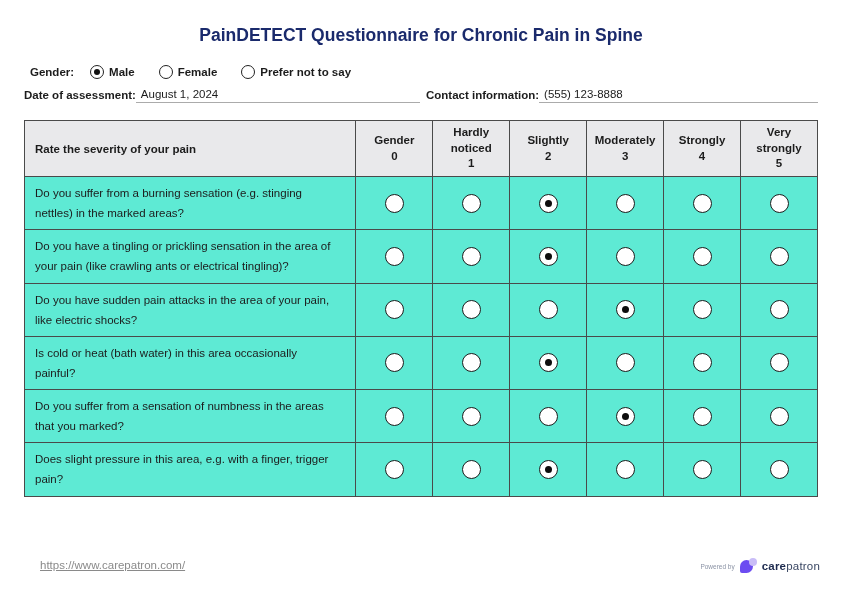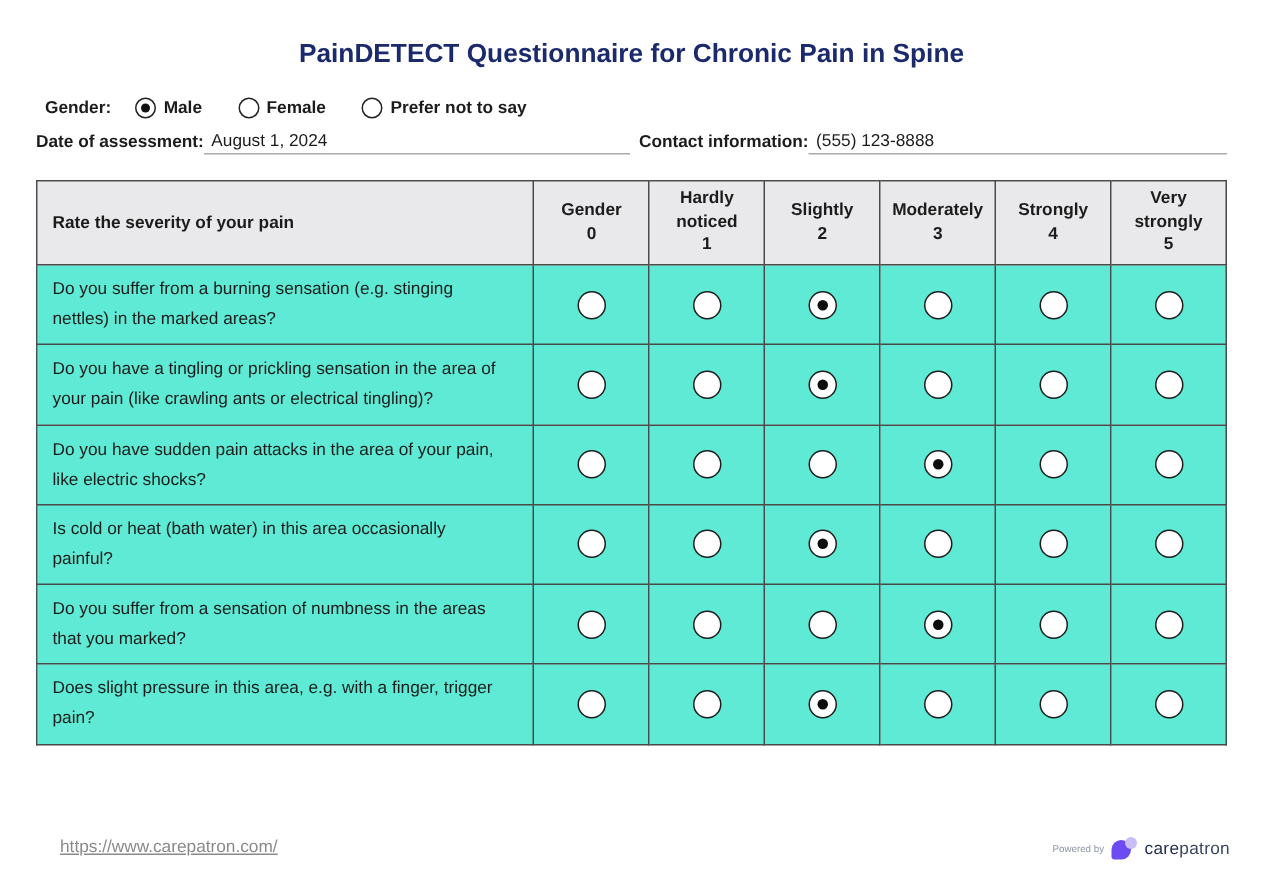--- a/index.html
+++ b/index.html
@@ -47,21 +47,21 @@
   .footer-link {
     position: absolute; left: 40px; top: 559px;
     font-size: 11.5px; color: #8a8a8a; text-decoration: underline; cursor: pointer;
   }
   .powered { position: absolute; right: 22px; top: 558px; display: flex; align-items: center; gap: 5px; }
   .powered-label { font-size: 6.5px; color: #8b93a5; }
   .logo { position: relative; width: 17px; height: 16px; flex-shrink: 0; }
   .logo-main { position: absolute; left: 0; top: 2px; width: 13px; height: 13px; background: #6c4cf1; border-radius: 50% 50% 50% 15%; }
   .logo-dot { position: absolute; right: 0; top: 0; width: 8px; height: 8px; background: #c9bdf7; border-radius: 50%; }
   .brand { font-size: 11.5px; color: #1e2b4f; letter-spacing: 0.2px; }
-  .brand .b-bold { font-weight: normal; }
+  .brand .b-bold { font-weight: bold; }
   .brand .b-light { font-weight: normal; color: #3a4763; }
 </style>
 </head>
 <body>
 
 <div class="page">
 
   <div class="title">PainDETECT Questionnaire for Chronic Pain in Spine</div>
 
   <div class="info-row row1">

